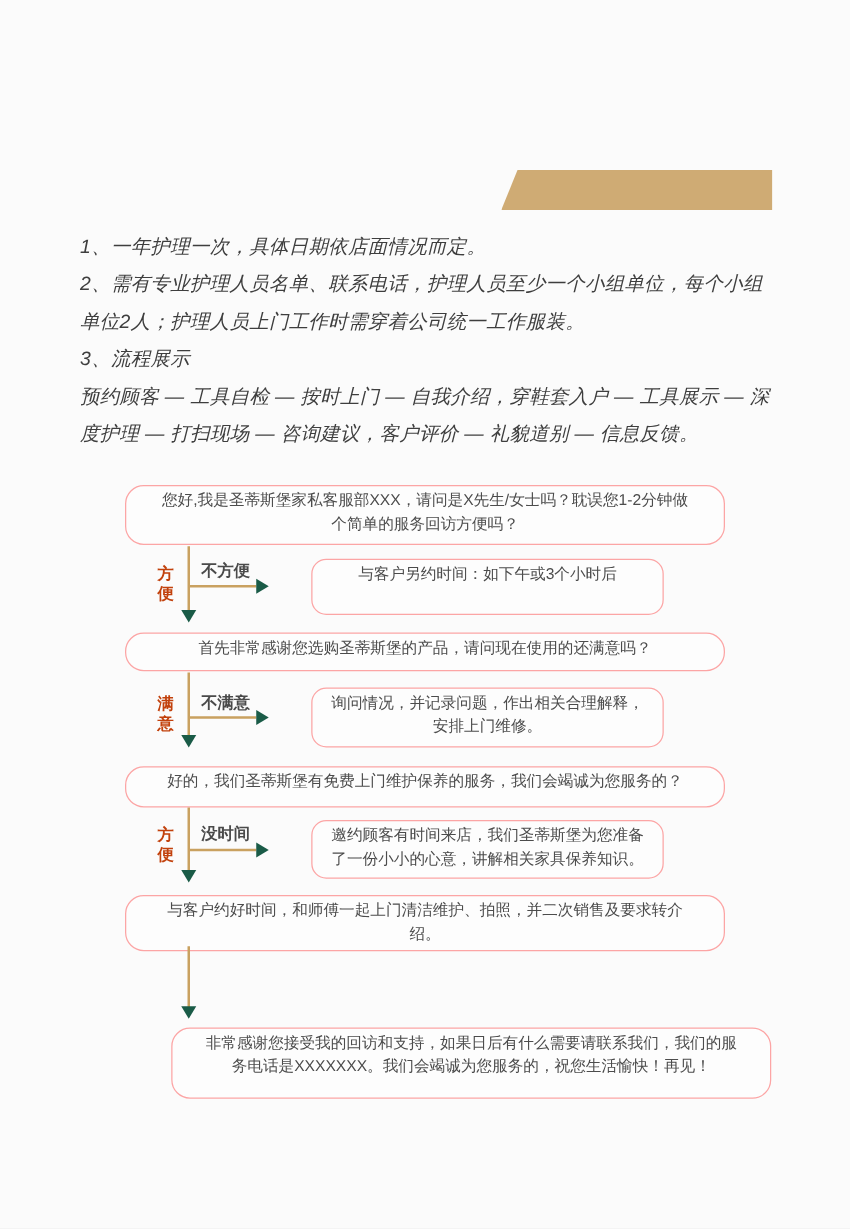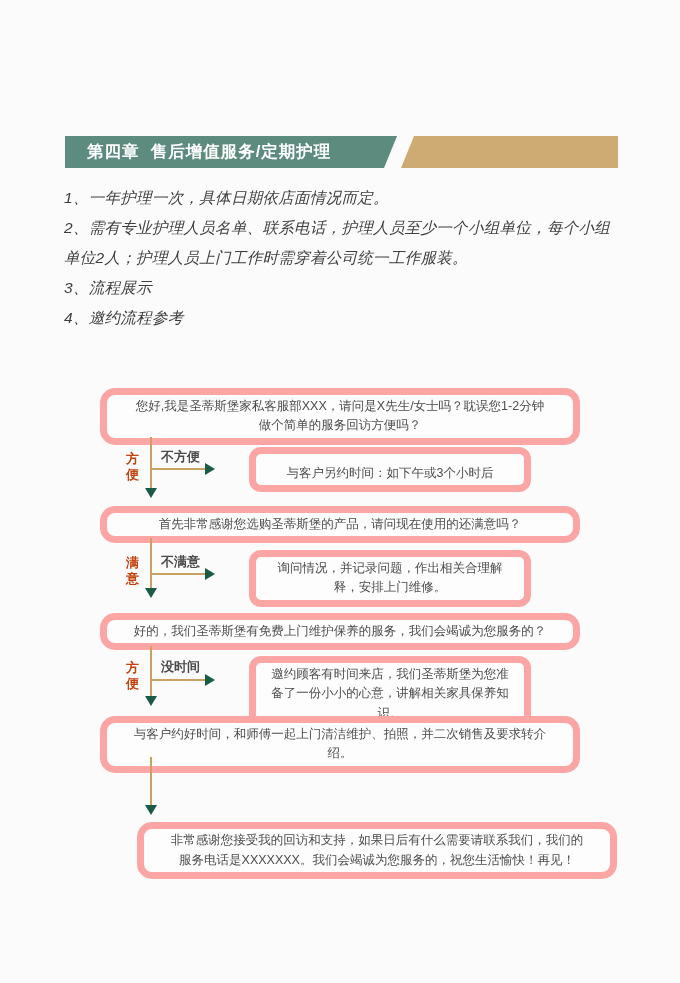--- a/index.html
+++ b/index.html
@@ -38,22 +38,22 @@
     letter-spacing:0.3px;
     font-style:italic;
   }
   .intro p { margin:0; }
 
   
   .fbox, .sbox {
     position:absolute;
     box-sizing:border-box;
     background:#fdfdfd;
-    border:7px solid #fca5a5;
-    display:flex; align-items:flex-end; justify-content:center;
+    border:1px solid #fca5a5;
+    display:flex; align-items:flex-start; justify-content:center;
     text-align:center;
     font-size:12.5px; color:#4c4c4c; line-height:1.55;
   }
   .fbox { left:100px; width:480px; border-radius:15px; padding:2px 26px; }
   .sbox { left:233px; width:282px; border-radius:12px; padding:2px 14px;margin-left:16px; }
 
   .vline { position:absolute; width:2px; background:#c9a160; }
   .hline { position:absolute; height:2px; background:#c9a160; }
   .arrow-down {
     position:absolute; width:0; height:0;
@@ -73,30 +73,27 @@
   .hlabel {
     position:absolute;
     font-size:13px; font-weight:bold; color:#4a4a4a;
   }
 </style>
 </head>
 <body>
 
 <div class="page">
 
-  <div class="banner-green">
-    <span class="banner-title">第四章  售后增值服务/定期护理</span>
-  </div>
   <div class="banner-gold"></div>
 
   <div class="intro">
     <p>1、一年护理一次，具体日期依店面情况而定。</p>
     <p>2、需有专业护理人员名单、联系电话，护理人员至少一个小组单位，每个小组单位2人；护理人员上门工作时需穿着公司统一工作服装。</p>
     <p>3、流程展示</p>
-    <p>4、邀约流程参考</p>
+    <p>预约顾客 — 工具自检 — 按时上门 — 自我介绍，穿鞋套入户 — 工具展示 — 深度护理 — 打扫现场 — 咨询建议，客户评价 — 礼貌道别 — 信息反馈。</p>
   </div>
 
   <div>
 
     <div class="fbox" style="top:388px; min-height:48px;">
       <span>您好,我是圣蒂斯堡家私客服部XXX，请问是X先生/女士吗？耽误您1-2分钟做个简单的服务回访方便吗？</span>
     </div>
 
     <div class="vline" style="left:150px; top:437px; height:53px;"></div>
     <div class="arrow-down" style="left:145px; top:488px;"></div>

